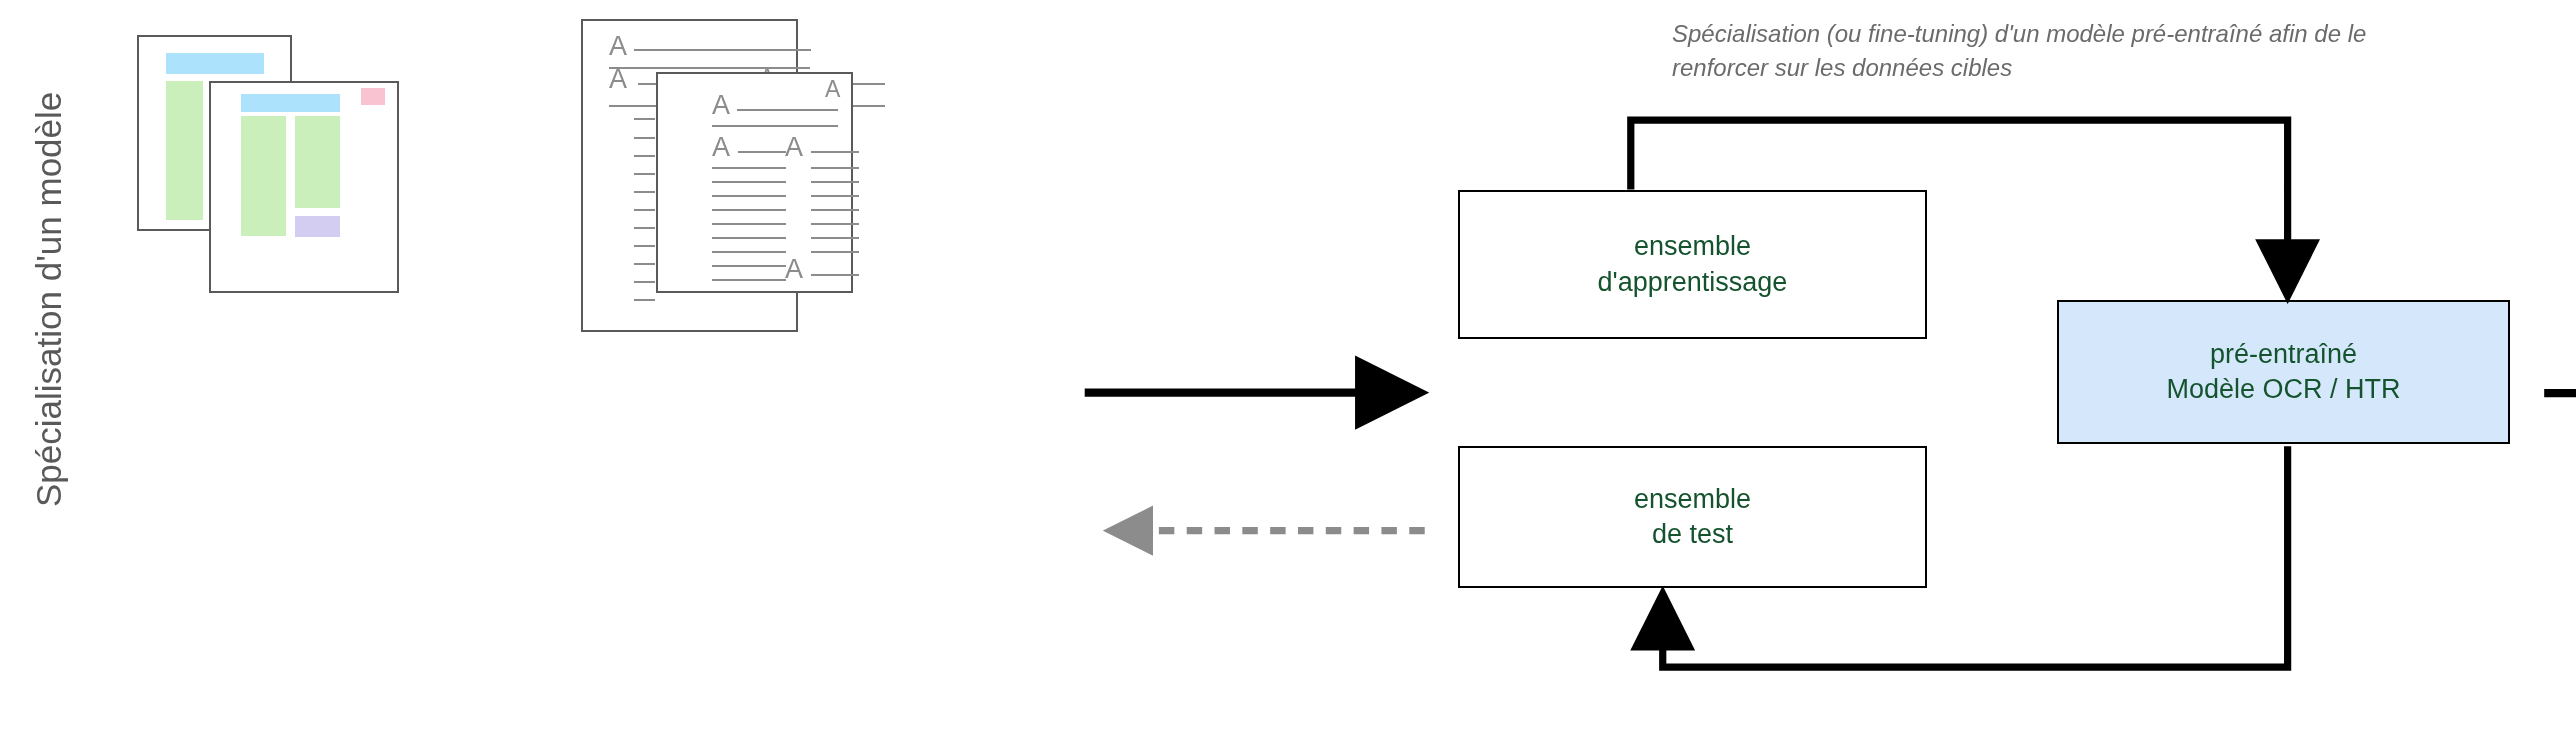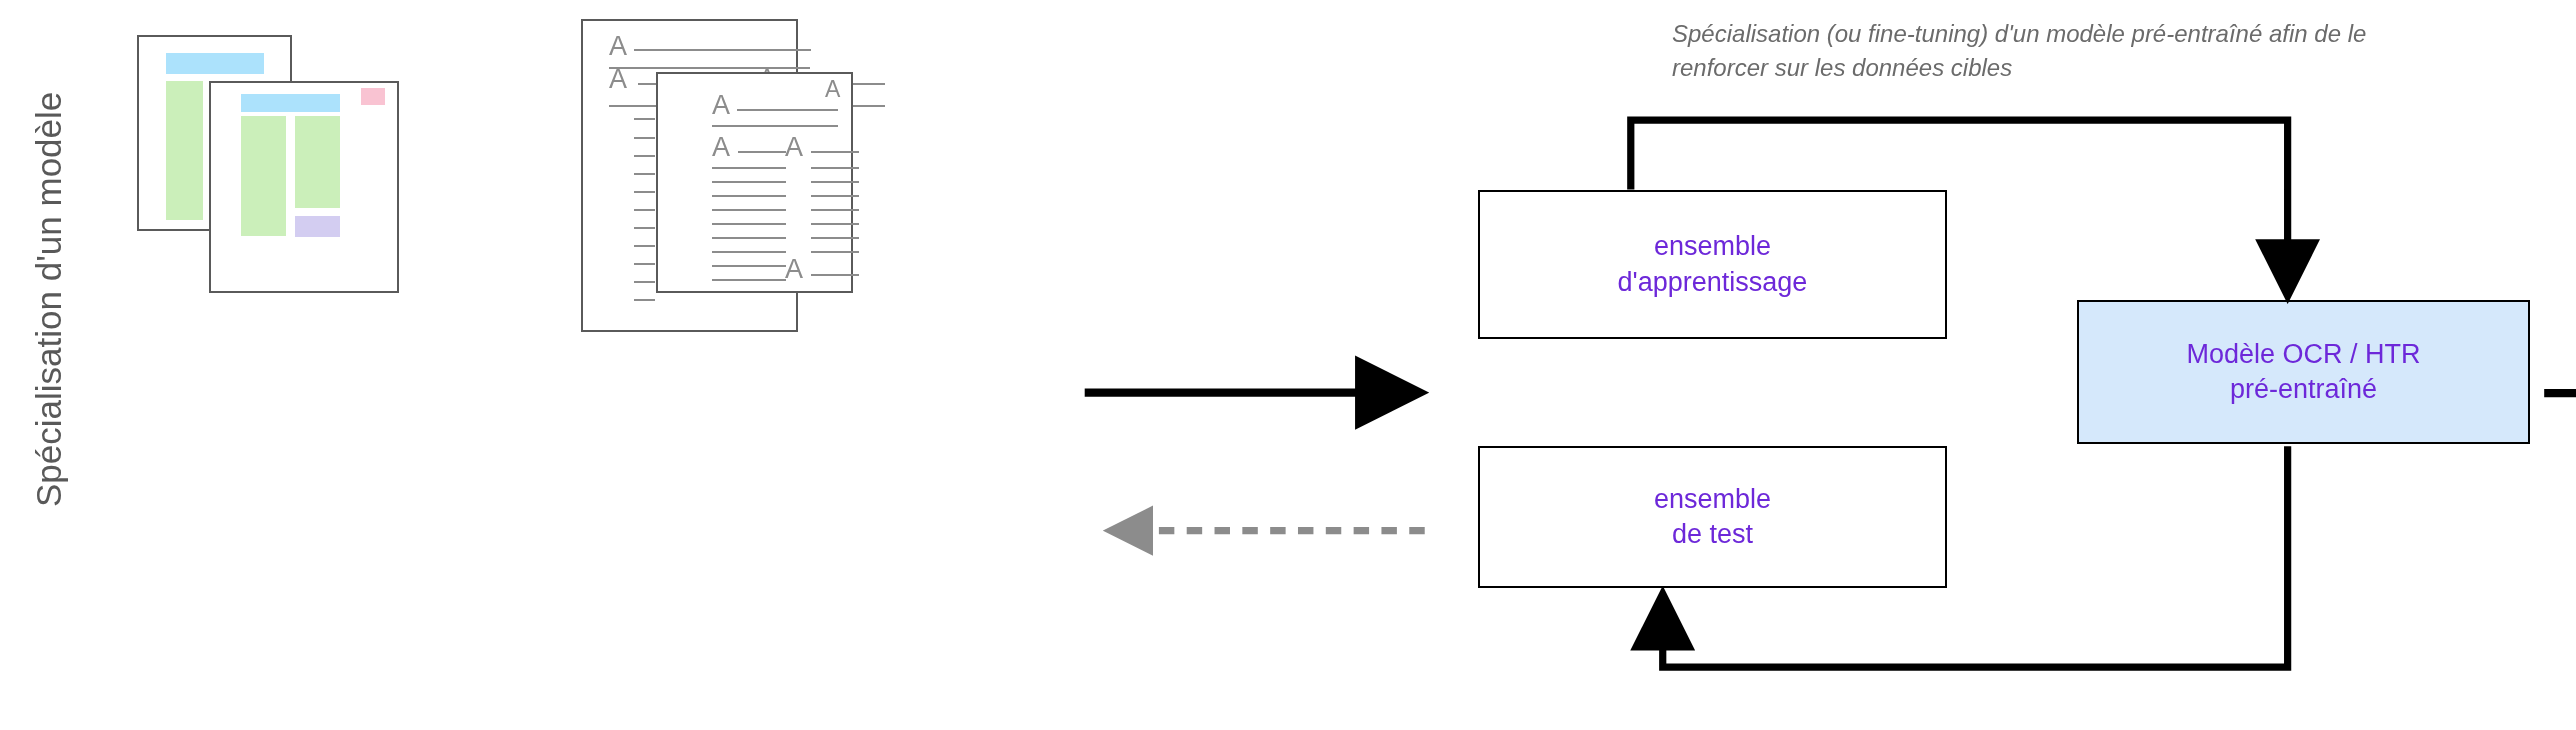--- a/index.html
+++ b/index.html
@@ -38,25 +38,24 @@
   
   .flowbox{
     position:absolute;
     box-sizing:border-box;
     border:2.6px solid #000000;
     background:#ffffff;
     display:flex;
     align-items:center;
     justify-content:center;
     text-align:center;
-    color:#6d28d9;
+    color:#14532d;
     font-size:27px;
     line-height:1.30;
     font-weight:400;
-    margin-left:20px;
   }
   .flowbox.blue{background:#d5e8fb;}
   .flowbox span{display:block;}
 
   
   .caption{
     position:absolute;
     color:#6b6b6b;
     font-size:24px;
     font-style:italic;
@@ -155,22 +154,22 @@
 
   <div class="flowbox" style="left:1458px;top:446px;width:469px;height:142px;">
     <div>
       <span>ensemble</span>
       <span>de test</span>
     </div>
   </div>
 
   <div class="flowbox blue" style="left:2057px;top:300px;width:453px;height:144px;">
     <div>
+      <span>pré-entraîné</span>
       <span>Modèle OCR / HTR</span>
-      <span>pré-entraîné</span>
     </div>
   </div>
 
   <div class="caption" style="left:1672px;top:16.5px;width:979px;">
     <div>Spécialisation (ou fine-tuning) d'un modèle pré-entraîné afin de le</div>
     <div>renforcer sur les données cibles</div>
   </div>
 
 
   <svg id="svg-layer" viewBox="0 0 7610 1417" xmlns="http://www.w3.org/2000/svg">

